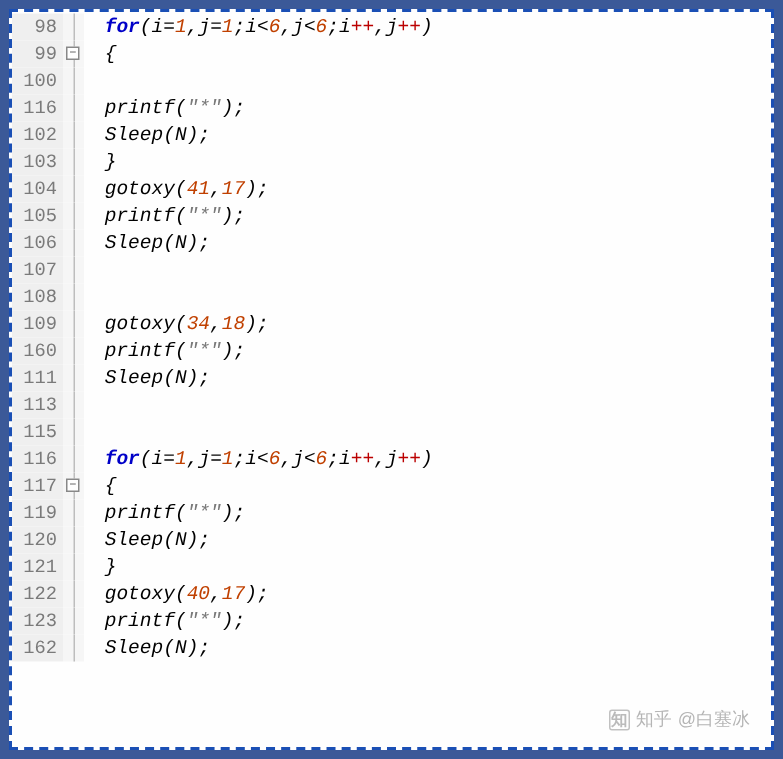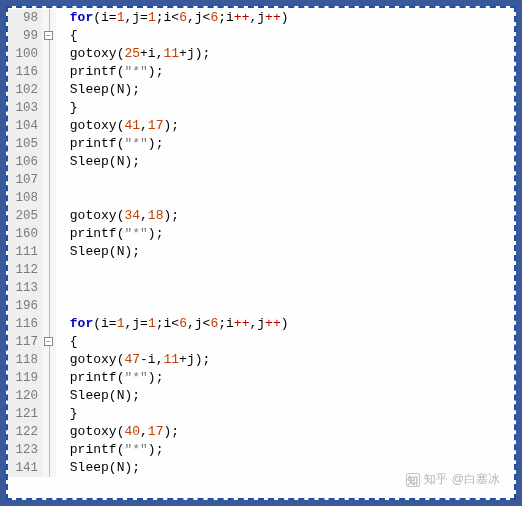--- a/index.html
+++ b/index.html
@@ -68,20 +68,21 @@
     line-height: 7px;
     text-align: center;
     color: #555;
     z-index: 2;
     cursor: pointer;
   }
   .code {
     padding-left: 6px;
     white-space: pre;
     color: #000;
+    font-style: italic;
   }
   .kw { color: #0000c8; font-weight: bold; }
   .fn { color: #000; }
   .paren { color: #000; }
   .num { color: #c04000; }
   .op { color: #000; }
   .var { color: #000; }
   .semi { color: #000; }
   .str { color: #7a7a7a; }
   .brace { color: #000; }
@@ -128,21 +129,20 @@
           <div class="fold-line"></div>
           <div class="fold-box">−</div>
         </div>
         <div class="code"> <span class="brace">{</span></div>
       </div>
       <div class="row">
         <div class="gutter-num">100</div>
         <div class="fold-col">
           <div class="fold-line"></div>
         </div>
-        <div class="code"> <span class="fn">gotoxy</span><span class="paren">(</span><span class="num">25</span><span class="op">+</span><span class="var">i</span><span class="op">,</span><span class="num">11</span><span class="op">+</span><span class="var">j</span><span class="paren">)</span><span class="semi">;</span></div>
       </div>
       <div class="row">
         <div class="gutter-num">116</div>
         <div class="fold-col">
           <div class="fold-line"></div>
         </div>
         <div class="code"> <span class="fn">printf</span><span class="paren">(</span><span class="str">"*"</span><span class="paren">)</span><span class="semi">;</span></div>
       </div>
       <div class="row">
         <div class="gutter-num">102</div>
@@ -187,56 +187,49 @@
         <div class="code"></div>
       </div>
       <div class="row">
         <div class="gutter-num">108</div>
         <div class="fold-col">
           <div class="fold-line"></div>
         </div>
         <div class="code"></div>
       </div>
       <div class="row">
-        <div class="gutter-num">205</div>
+        <div class="gutter-num">109</div>
         <div class="fold-col">
           <div class="fold-line"></div>
         </div>
         <div class="code"> <span class="fn">gotoxy</span><span class="paren">(</span><span class="num">34</span><span class="op">,</span><span class="num">18</span><span class="paren">)</span><span class="semi">;</span></div>
       </div>
       <div class="row">
         <div class="gutter-num">160</div>
         <div class="fold-col">
           <div class="fold-line"></div>
         </div>
         <div class="code"> <span class="fn">printf</span><span class="paren">(</span><span class="str">"*"</span><span class="paren">)</span><span class="semi">;</span></div>
       </div>
       <div class="row">
         <div class="gutter-num">111</div>
         <div class="fold-col">
           <div class="fold-line"></div>
         </div>
         <div class="code"> <span class="fn">Sleep</span><span class="paren">(</span><span class="var">N</span><span class="paren">)</span><span class="semi">;</span></div>
       </div>
       <div class="row">
-        <div class="gutter-num">112</div>
-        <div class="fold-col">
-          <div class="fold-line"></div>
-        </div>
-        <div class="code"></div>
-      </div>
-      <div class="row">
         <div class="gutter-num">113</div>
         <div class="fold-col">
           <div class="fold-line"></div>
         </div>
         <div class="code"></div>
       </div>
       <div class="row">
-        <div class="gutter-num">196</div>
+        <div class="gutter-num">115</div>
         <div class="fold-col">
           <div class="fold-line"></div>
         </div>
         <div class="code"></div>
       </div>
       <div class="row">
         <div class="gutter-num">116</div>
         <div class="fold-col">
           <div class="fold-line"></div>
         </div>
@@ -244,27 +237,20 @@
       </div>
       <div class="row">
         <div class="gutter-num">117</div>
         <div class="fold-col">
           <div class="fold-line"></div>
           <div class="fold-box">−</div>
         </div>
         <div class="code"> <span class="brace">{</span></div>
       </div>
       <div class="row">
-        <div class="gutter-num">118</div>
-        <div class="fold-col">
-          <div class="fold-line"></div>
-        </div>
-        <div class="code"> <span class="fn">gotoxy</span><span class="paren">(</span><span class="num">47</span><span class="op">-</span><span class="var">i</span><span class="op">,</span><span class="num">11</span><span class="op">+</span><span class="var">j</span><span class="paren">)</span><span class="semi">;</span></div>
-      </div>
-      <div class="row">
         <div class="gutter-num">119</div>
         <div class="fold-col">
           <div class="fold-line"></div>
         </div>
         <div class="code"> <span class="fn">printf</span><span class="paren">(</span><span class="str">"*"</span><span class="paren">)</span><span class="semi">;</span></div>
       </div>
       <div class="row">
         <div class="gutter-num">120</div>
         <div class="fold-col">
           <div class="fold-line"></div>
@@ -286,21 +272,21 @@
         <div class="code"> <span class="fn">gotoxy</span><span class="paren">(</span><span class="num">40</span><span class="op">,</span><span class="num">17</span><span class="paren">)</span><span class="semi">;</span></div>
       </div>
       <div class="row">
         <div class="gutter-num">123</div>
         <div class="fold-col">
           <div class="fold-line"></div>
         </div>
         <div class="code"> <span class="fn">printf</span><span class="paren">(</span><span class="str">"*"</span><span class="paren">)</span><span class="semi">;</span></div>
       </div>
       <div class="row">
-        <div class="gutter-num">141</div>
+        <div class="gutter-num">162</div>
         <div class="fold-col">
           <div class="fold-line"></div>
         </div>
         <div class="code"> <span class="fn">Sleep</span><span class="paren">(</span><span class="var">N</span><span class="paren">)</span><span class="semi">;</span></div>
       </div>
     </div>
 
   <div class="credit">
     <span class="zhihu-icon">知</span>
     <span>知乎</span>

